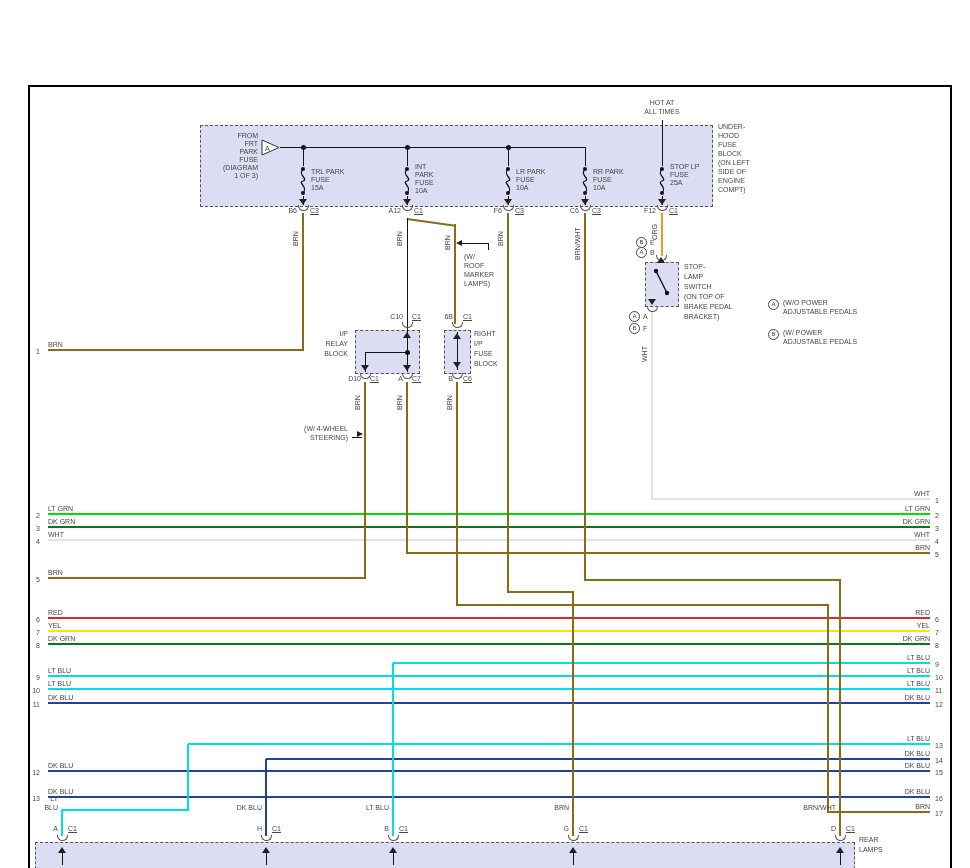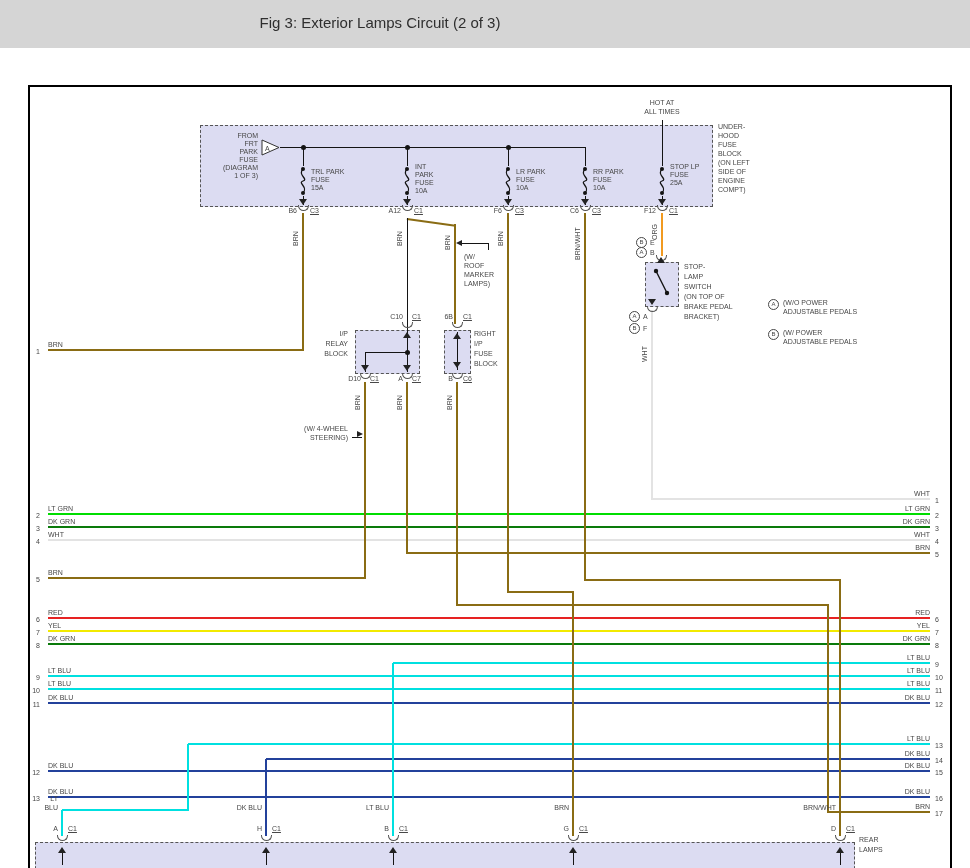--- a/index.html
+++ b/index.html
@@ -24,23 +24,20 @@
   .ah.up{border-left:4px solid transparent;border-right:4px solid transparent;border-bottom:6px solid #222;}
   .ah.l{border-top:3px solid transparent;border-bottom:3px solid transparent;border-right:6px solid #222;}
   .ah.rt{border-top:3px solid transparent;border-bottom:3px solid transparent;border-left:6px solid #222;}
   svg{position:absolute;overflow:visible;}
 </style>
 </head>
 <body>
 
 <div id="stage">
 
-  <div class="titlebar">
-    <div class="titletext">Fig 3: Exterior Lamps Circuit (2 of 3)</div>
-  </div>
 
   <div class="frame"></div>
 
   <div class="dashbox" style="left:200px;top:125px;width:511px;height:80px;"></div>
 
   <div class="dashbox" style="left:355px;top:330px;width:63px;height:42px;"></div>
 
   <div class="dashbox" style="left:444px;top:330px;width:25px;height:42px;"></div>
 
   <div class="dashbox" style="left:645px;top:262px;width:32px;height:43px;"></div>

